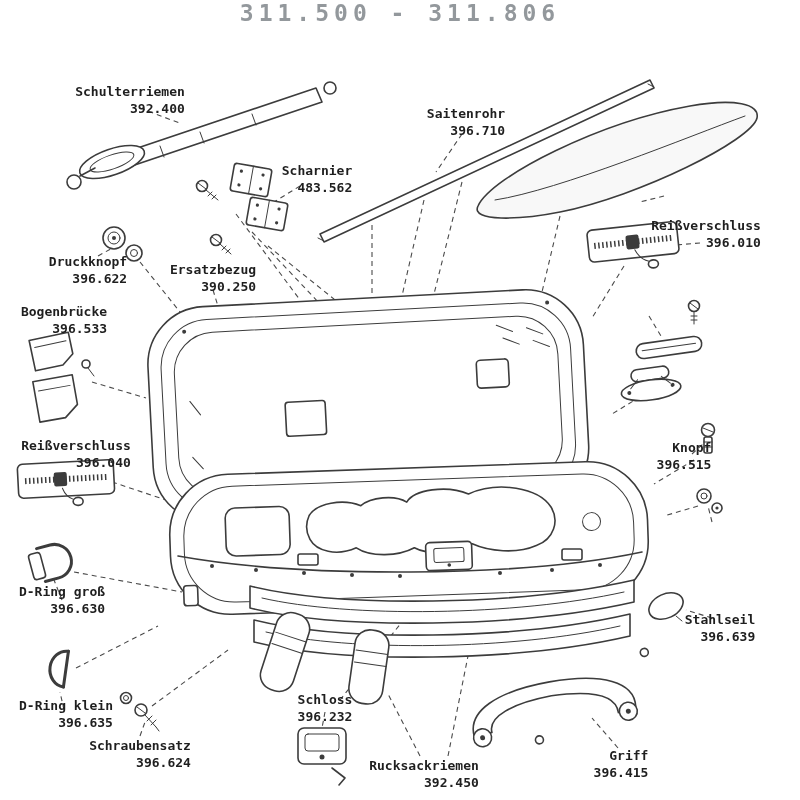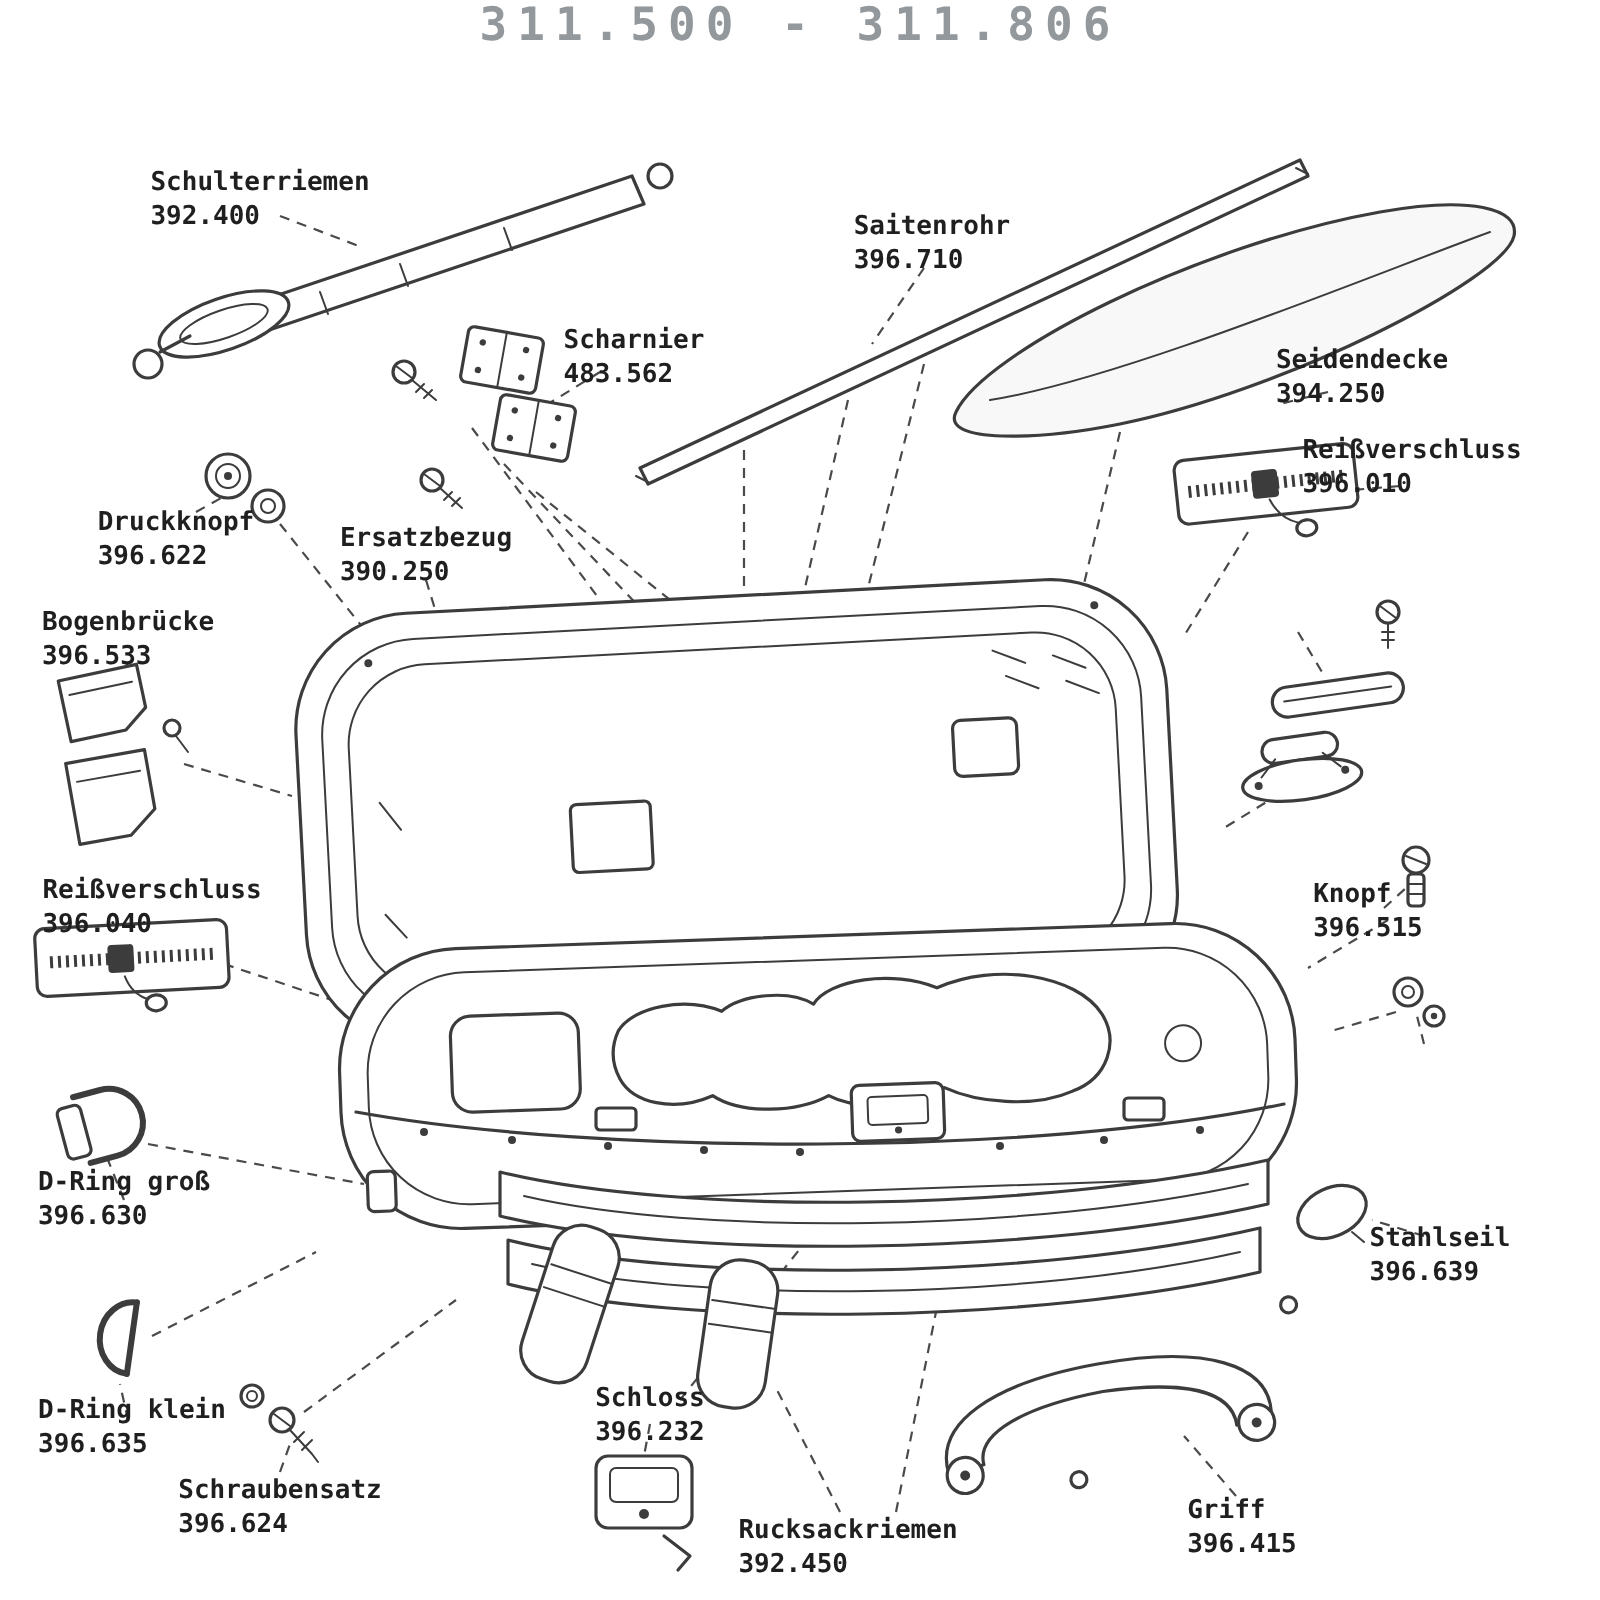--- a/index.html
+++ b/index.html
@@ -1,20 +1,20 @@
 <!DOCTYPE html>
 <html><head>
 <meta charset="utf-8">
 <style>
   html,body{margin:0;padding:0;background:#fff;}
   .stage{position:relative;width:800px;height:800px;background:#fff;overflow:hidden;
          font-family:"DejaVu Sans Mono",monospace;}
   .title{position:absolute;top:0px;left:50%;transform:translateX(-50%);
          font-weight:bold;font-size:23px;letter-spacing:5px;color:#93989c;white-space:nowrap;}
-  .label{position:absolute;transform:translateX(-50%);text-align:left;
+  .label{position:absolute;transform:translateX(-50%);text-align:right;
          font-weight:bold;font-size:13px;line-height:1.3;color:#1f1f1f;white-space:nowrap;}
   .label span{display:block;}
   svg{position:absolute;left:0;top:0;}
   .ol{fill:#fff;stroke:#3c3c3c;stroke-width:1.6;stroke-linejoin:round;stroke-linecap:round;}
   .nl{fill:none;stroke:#3c3c3c;stroke-width:1.6;stroke-linejoin:round;stroke-linecap:round;}
   .thin{stroke-width:1;}
   .thick{stroke-width:3;}
   .dash{fill:none;stroke:#4a4a4a;stroke-width:1.1;stroke-dasharray:5 4;}
   .dot{fill:#3c3c3c;stroke:none;}
   .soft{fill:#f8f8f8;}
@@ -297,24 +297,20 @@
     <span>392.400</span>
   </div>
   <div class="label" style="left:466px;top:106px">
     <span>Saitenrohr</span>
     <span>396.710</span>
   </div>
   <div class="label" style="left:317px;top:163px">
     <span>Scharnier</span>
     <span>483.562</span>
   </div>
-  <div class="label" style="left:681px;top:173px">
-    <span>Seidendecke</span>
-    <span>394.250</span>
-  </div>
   <div class="label" style="left:706px;top:218px">
     <span>Reißverschluss</span>
     <span>396.010</span>
   </div>
   <div class="label" style="left:88px;top:254px">
     <span>Druckknopf</span>
     <span>396.622</span>
   </div>
   <div class="label" style="left:213px;top:262px">
     <span>Ersatzbezug</span>

